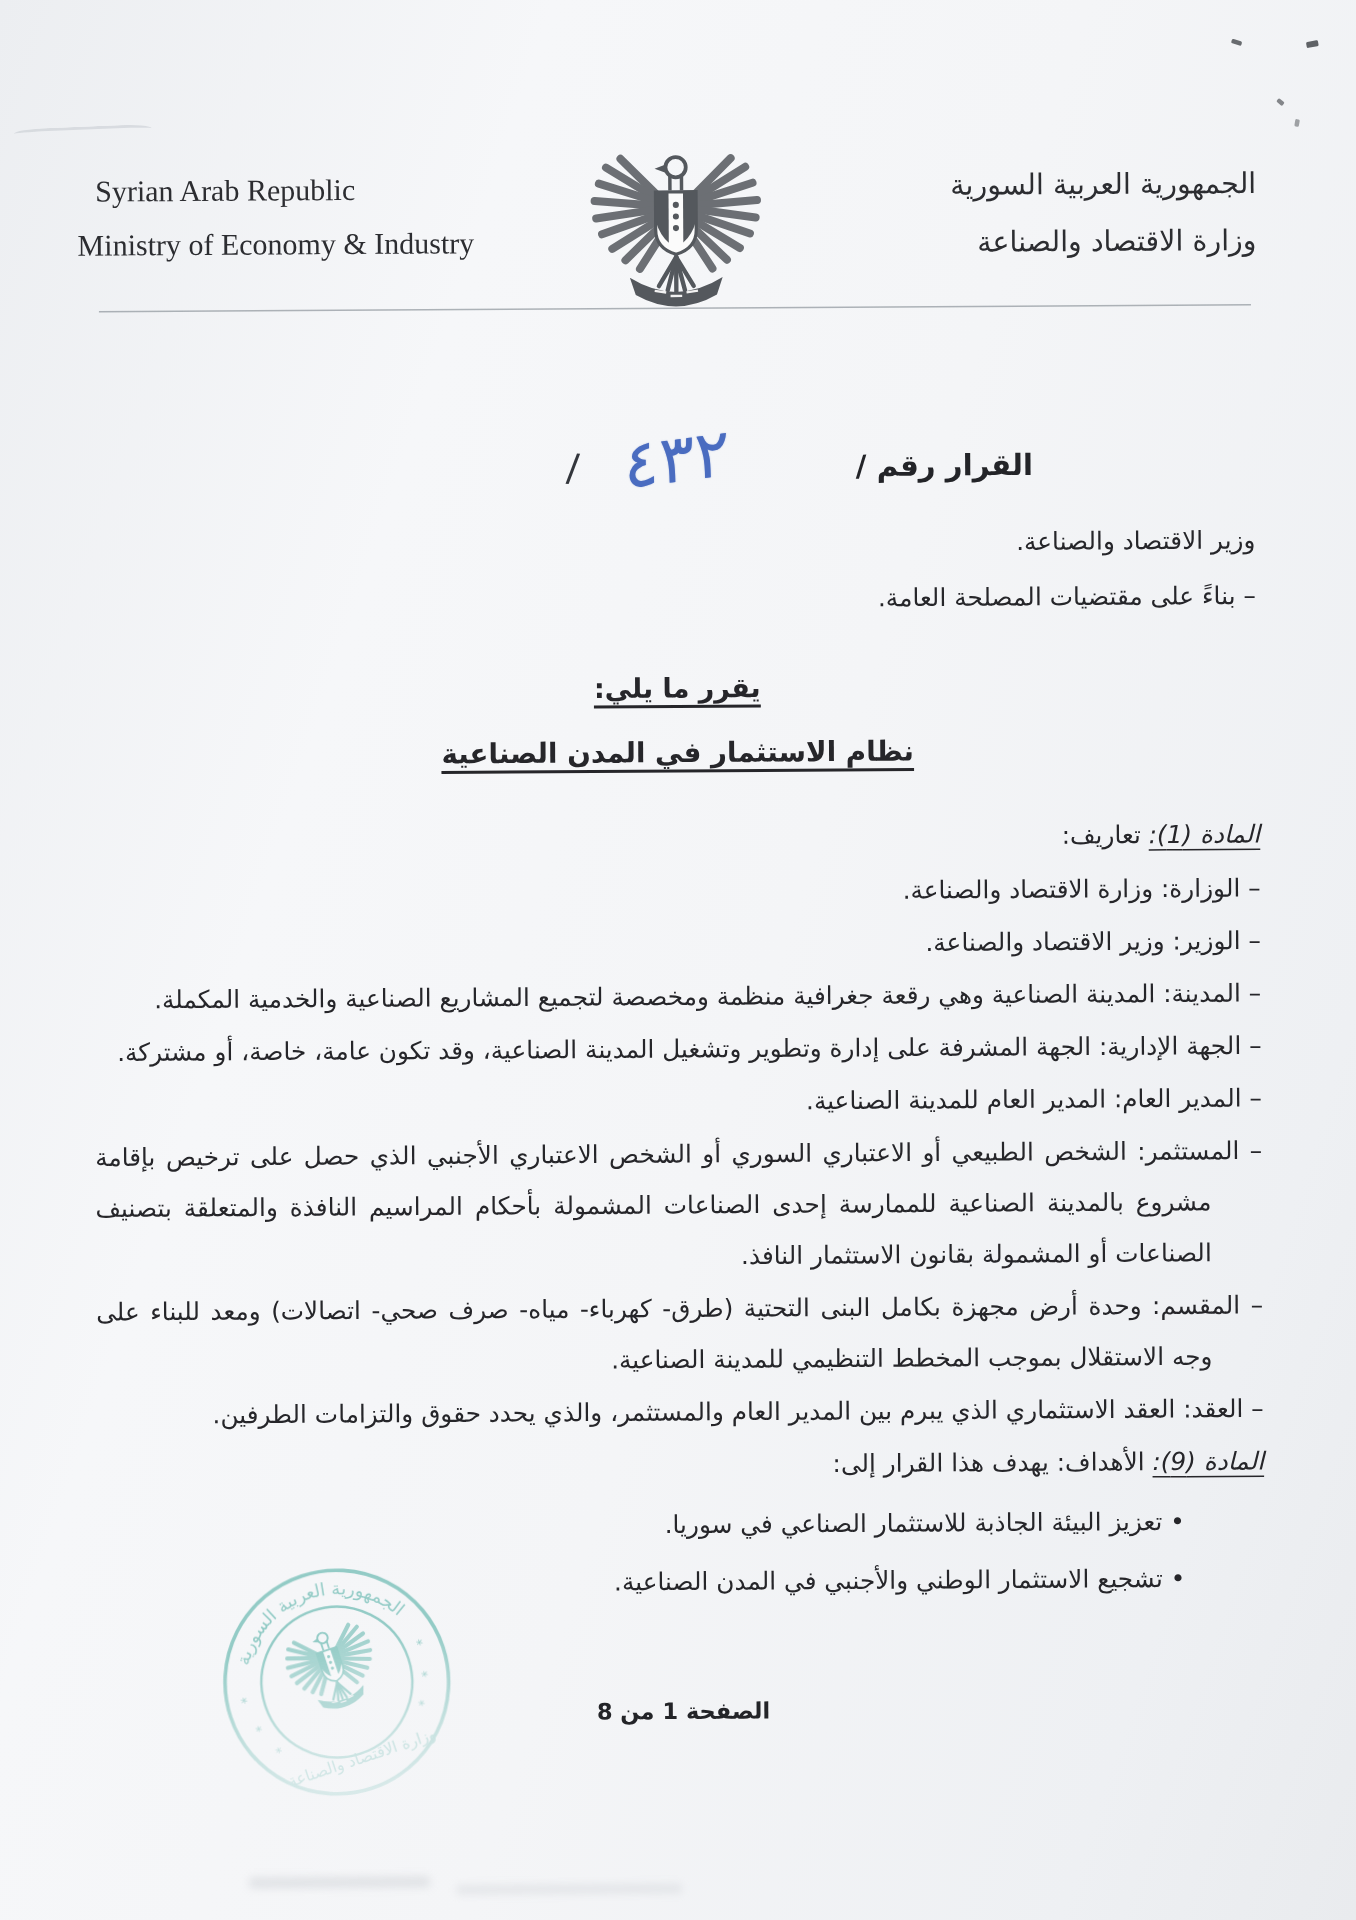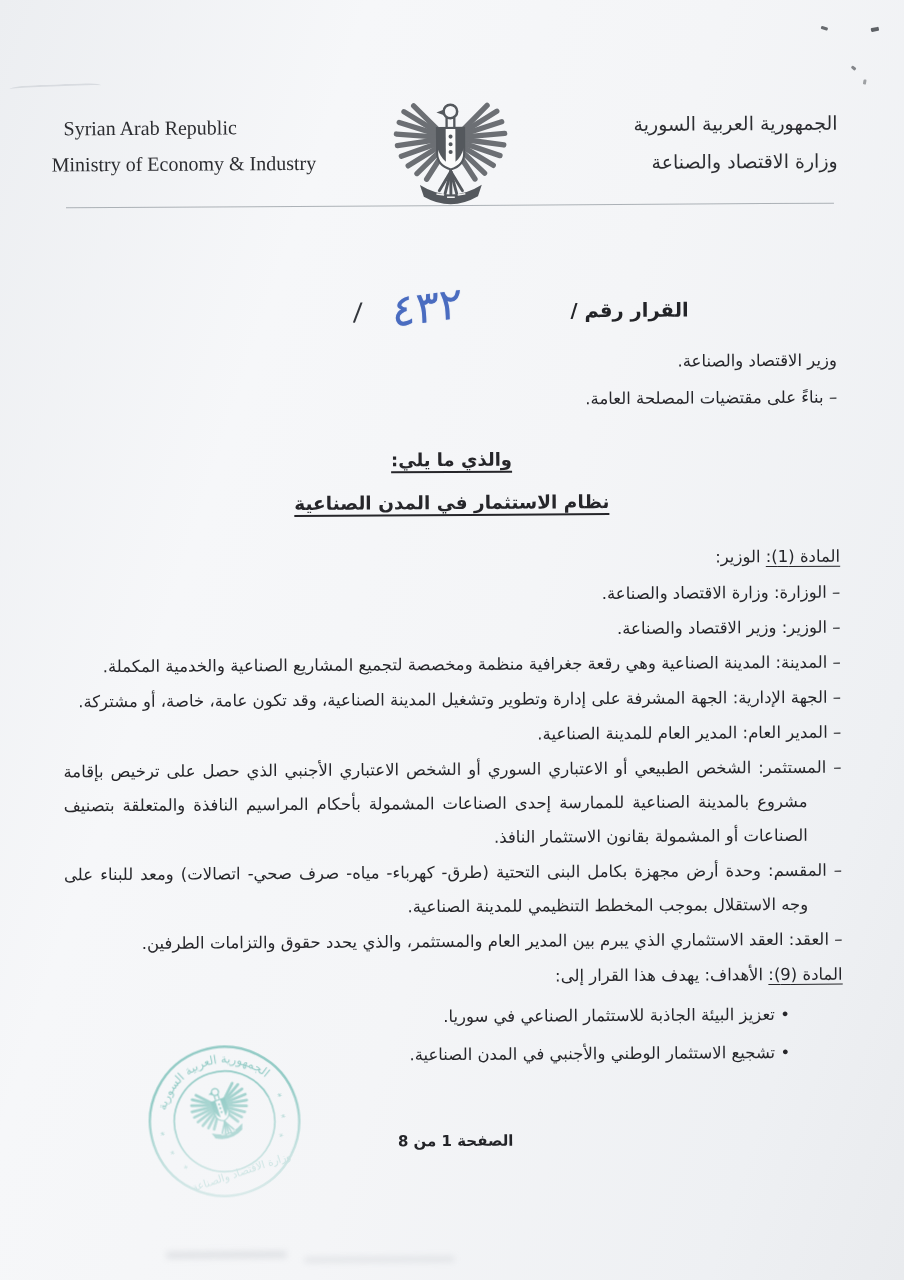--- a/index.html
+++ b/index.html
@@ -15,38 +15,38 @@
   .hdr-en{font-family:"Liberation Serif",serif;font-size:20px;color:#2c2d31;line-height:36px;padding-top:12px;}
   .hdr-en div:first-child{padding-right:0;}
   .hdr-en div:last-child{margin-left:-12px;}
   .hdr-emblem{width:118px;height:116px;margin:0 auto;color:#54585d;flex:0 0 auto;}
   .hdr-ar{direction:rtl;text-align:right;font-size:19px;line-height:38px;color:#2c2d31;padding-top:10px;min-width:228px;}
   .hdr-left{flex:1;}
   .hdr-right{flex:1;display:flex;justify-content:flex-end;}
   .rule{position:absolute;top:205px;left:68px;right:68px;height:0;border-top:1.4px solid #9aa0a6;opacity:.8;}
   
   .decree{position:absolute;top:286px;right:214px;direction:rtl;display:flex;align-items:center;}
-  .decree-label{font-size:19.5px;font-weight:700;color:#232428;margin-left:108px;}
+  .decree-label{font-size:19.5px;font-weight:700;color:#232428;margin-left:84px;}
   .decree-num{
     font-size:44px;color:var(--ink-blue,#4a6cc0);letter-spacing:9px;
     transform:translateY(-5px) rotate(-7deg) skewX(-6deg);margin-left:30px;
     text-shadow:0 0 1px rgba(74,108,192,.45);
   }
   .decree-slash{font-size:25px;color:#33363c;transform:rotate(4deg);}
   
   .preamble{position:absolute;top:344px;left:66px;right:66px;direction:rtl;text-align:right;font-size:16.5px;line-height:37px;}
   
   .h-center{position:absolute;left:0;right:0;text-align:center;direction:rtl;font-weight:700;}
   .h1{top:449px;font-size:18px;}
   .h2{top:492px;font-size:18.5px;}
   .h-center span{text-decoration:underline;text-underline-offset:5px;text-decoration-thickness:1.5px;}
   
   .bodytext{position:absolute;top:542px;left:62px;right:64px;direction:rtl;font-size:16.5px;line-height:34px;}
   .mada{margin:0 0 2px 0;}
-  .mada .lbl{text-decoration:underline;text-underline-offset:4px;}
+  .mada .lbl{text-decoration:underline;text-underline-offset:4px;font-style:italic;}
   .li{text-align:justify;padding-right:34px;text-indent:-34px;margin-bottom:1px;}
   .bullets{margin-top:5px;line-height:36px;}
   .bullet{padding-right:72px;text-indent:-19px;margin-bottom:2px;}
   .marker{display:inline;}
   
   .stamp{
     position:absolute;left:140px;top:1036px;width:162px;height:168px;color:var(--stamp,#2fa093);
     opacity:.52;filter:blur(.35px);
     -webkit-mask-image:linear-gradient(172deg,rgba(0,0,0,.95) 35%,rgba(0,0,0,.45) 70%,rgba(0,0,0,.18) 100%);
     mask-image:linear-gradient(172deg,rgba(0,0,0,.95) 35%,rgba(0,0,0,.45) 70%,rgba(0,0,0,.18) 100%);
@@ -142,27 +142,27 @@
     <span class="decree-label">القرار رقم /</span>
     <span class="decree-num">٤٣٢</span>
     <span class="decree-slash">/</span>
   </div>
 
   <div class="preamble">
     <div>وزير الاقتصاد والصناعة.</div>
     <div><span class="marker">–</span> <span>بناءً على مقتضيات المصلحة العامة.</span></div>
   </div>
 
-  <div class="h-center h1"><span>والذي ما يلي:</span></div>
+  <div class="h-center h1"><span>يقرر ما يلي:</span></div>
   <div class="h-center h2"><span>نظام الاستثمار في المدن الصناعية</span></div>
 
   <div class="bodytext">
     <div class="mada">
       <span class="lbl">المادة (1):</span>
-      <span>الوزير:</span>
+      <span>تعاريف:</span>
     </div>
     <div id="defs-list">
         <div class="li"><span class="marker">–</span> <span>الوزارة: وزارة الاقتصاد والصناعة.</span></div>
         <div class="li"><span class="marker">–</span> <span>الوزير: وزير الاقتصاد والصناعة.</span></div>
         <div class="li"><span class="marker">–</span> <span>المدينة: المدينة الصناعية وهي رقعة جغرافية منظمة ومخصصة لتجميع المشاريع الصناعية والخدمية المكملة.</span></div>
         <div class="li"><span class="marker">–</span> <span>الجهة الإدارية: الجهة المشرفة على إدارة وتطوير وتشغيل المدينة الصناعية، وقد تكون عامة، خاصة، أو مشتركة.</span></div>
         <div class="li"><span class="marker">–</span> <span>المدير العام: المدير العام للمدينة الصناعية.</span></div>
         <div class="li"><span class="marker">–</span> <span>المستثمر: الشخص الطبيعي أو الاعتباري السوري أو الشخص الاعتباري الأجنبي الذي حصل على ترخيص بإقامة مشروع بالمدينة الصناعية للممارسة إحدى الصناعات المشمولة بأحكام المراسيم النافذة والمتعلقة بتصنيف الصناعات أو المشمولة بقانون الاستثمار النافذ.</span></div>
         <div class="li"><span class="marker">–</span> <span>المقسم: وحدة أرض مجهزة بكامل البنى التحتية (طرق- كهرباء- مياه- صرف صحي- اتصالات) ومعد للبناء على وجه الاستقلال بموجب المخطط التنظيمي للمدينة الصناعية.</span></div>
         <div class="li"><span class="marker">–</span> <span>العقد: العقد الاستثماري الذي يبرم بين المدير العام والمستثمر، والذي يحدد حقوق والتزامات الطرفين.</span></div>

